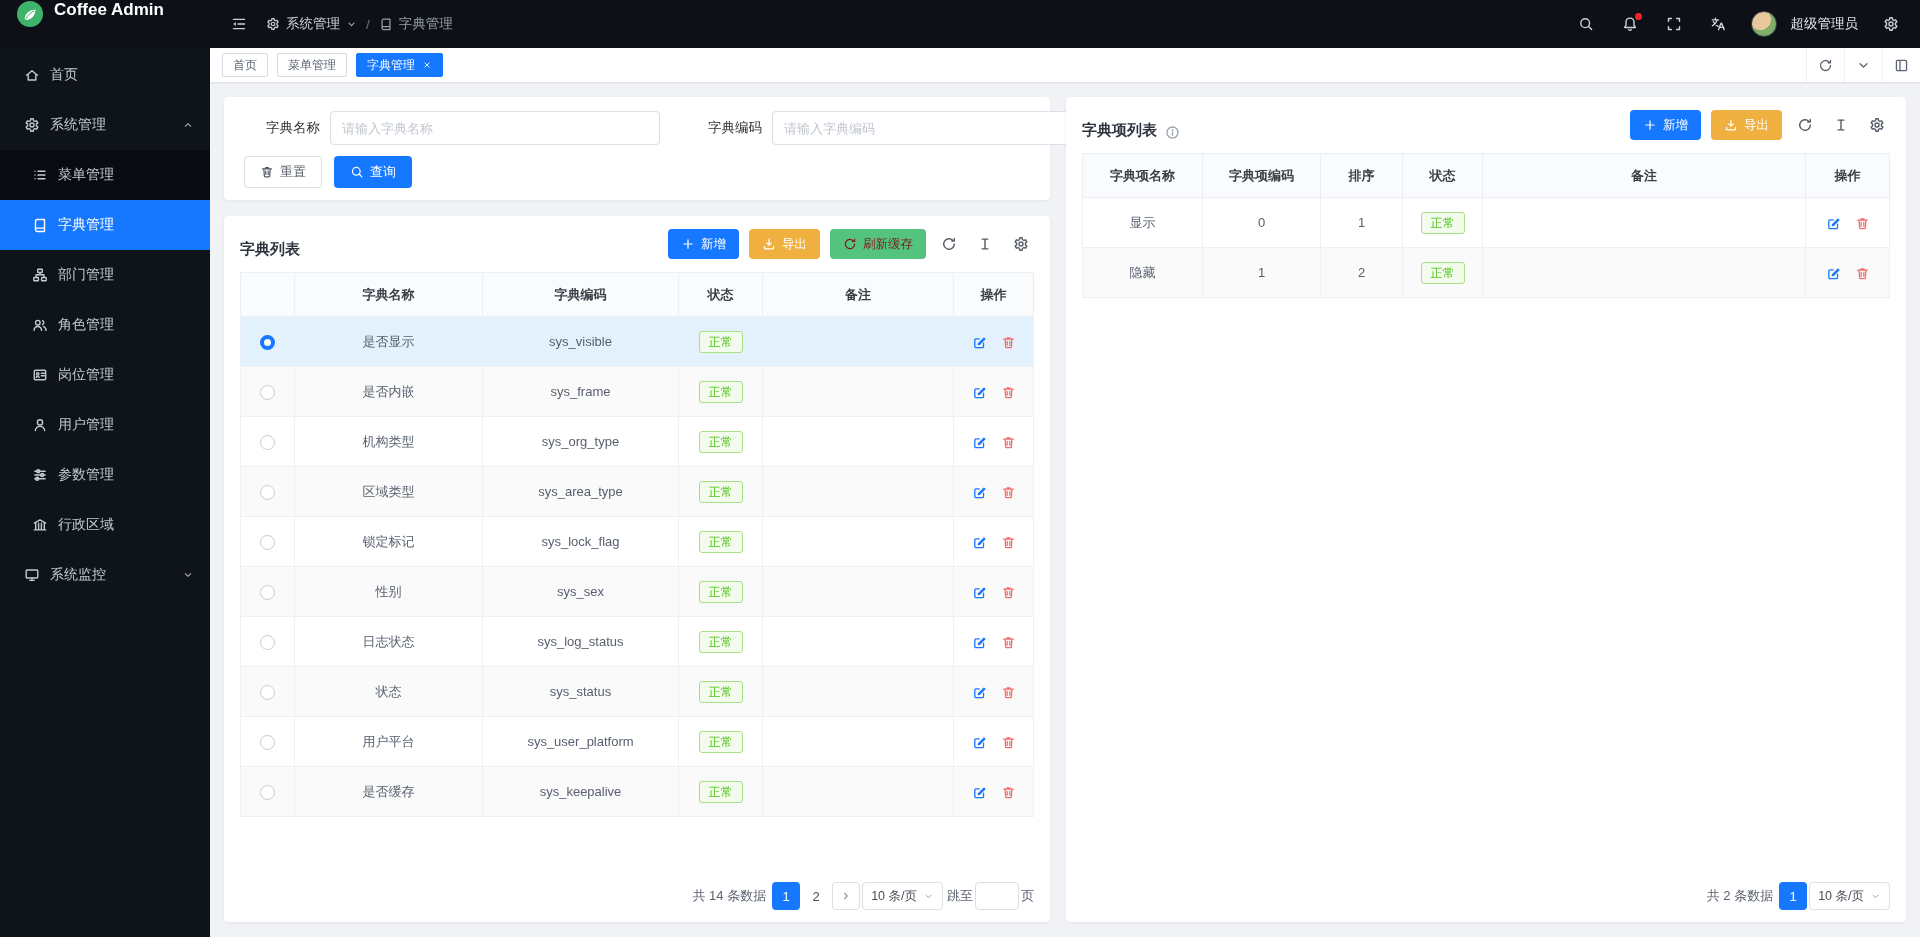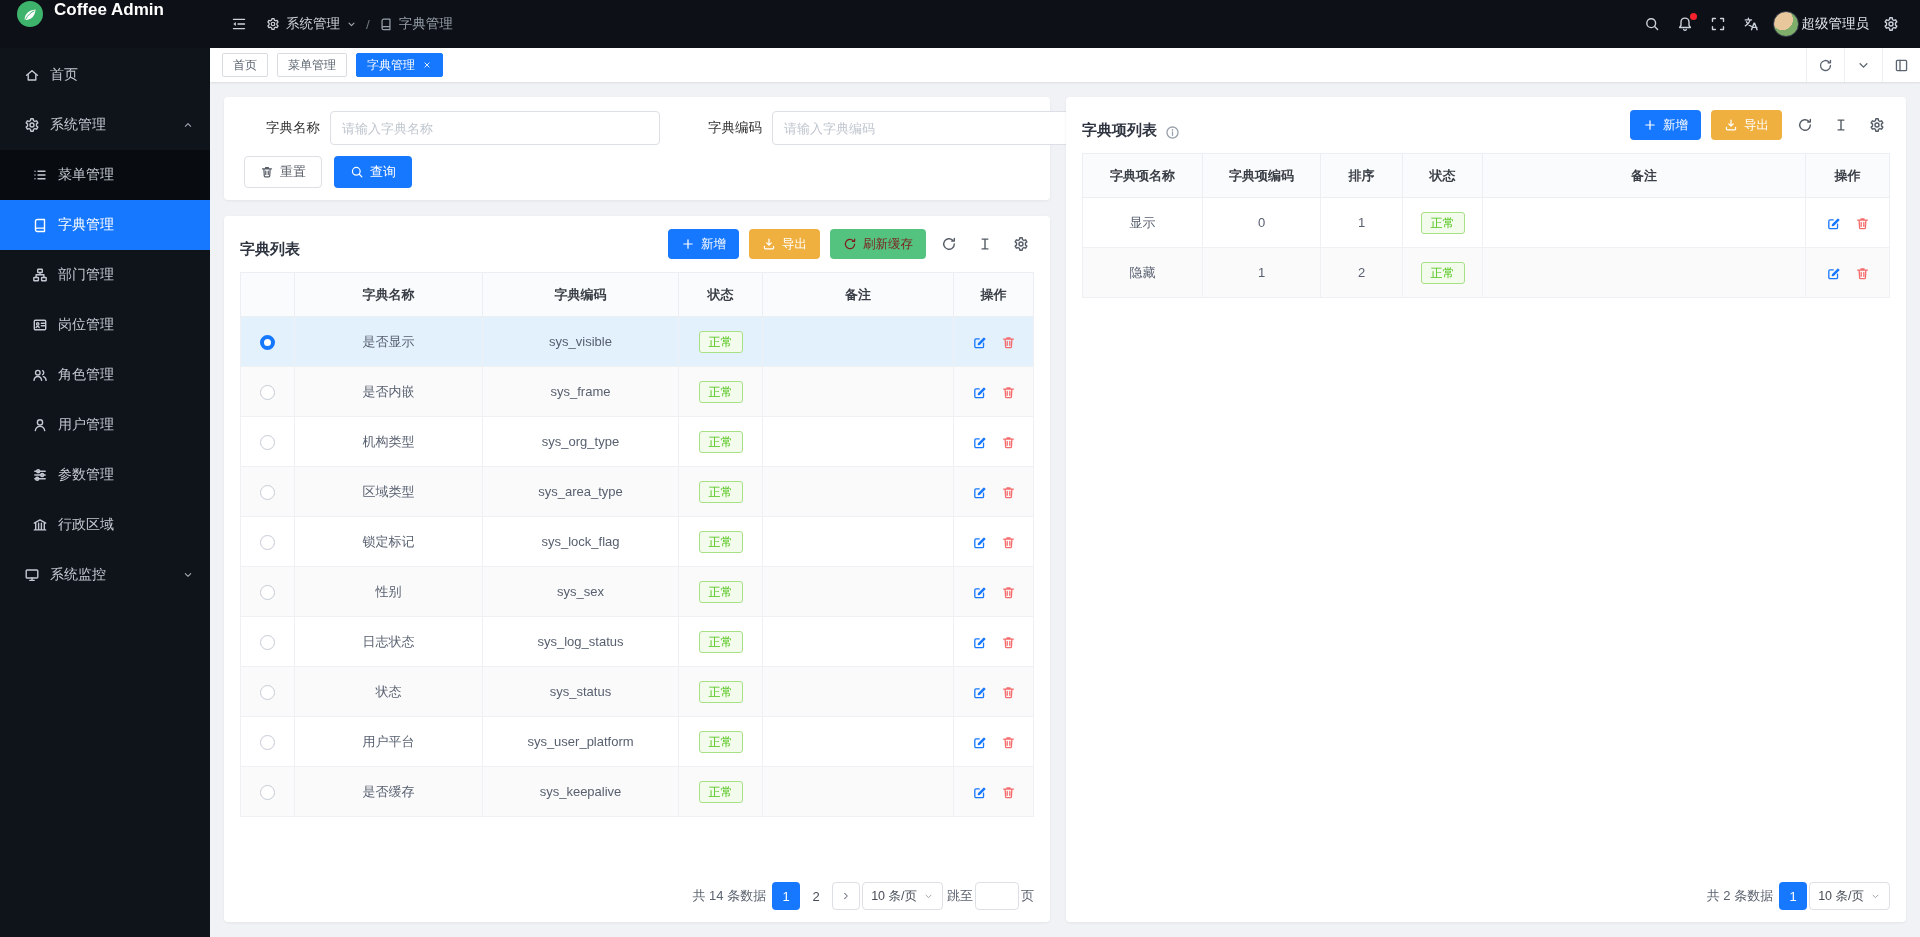--- a/index.html
+++ b/index.html
@@ -24,21 +24,21 @@
   
   .main{flex:1;display:flex;flex-direction:column;min-width:0}
   .topbar{height:48px;background:var(--header-bg);display:flex;align-items:center;padding:0 18px;gap:14px;color:#c9cfd8;flex-shrink:0}
   .tb-icon{width:22px;height:22px;display:flex;align-items:center;justify-content:center;cursor:pointer;position:relative;color:#ccd2da}
   .breadcrumb{display:flex;align-items:center;gap:9px;margin-left:2px;font-size:13.5px}
   .crumb{display:flex;align-items:center;gap:6px;color:#cfd4dc;cursor:pointer}
   .crumb .ic{width:14px;height:14px}
   .crumb .bc-chev{width:11px;height:11px;opacity:.8}
   .crumb.current{color:#97a0aa;cursor:default}
   .crumb-sep{color:#6f7782}
-  .tb-right{margin-left:auto;display:flex;align-items:center;gap:11px}
+  .tb-right{margin-left:auto;display:flex;align-items:center;gap:22px}
   .avatar{width:26px;height:26px;border-radius:50%;cursor:pointer;border:1px solid #3a424e;background:radial-gradient(circle at 35% 32%,#e9c79d 0 46%,#7fae6a 47% 100%)}
   .user-name{font-size:13.5px;color:#e3e7ec;cursor:pointer;margin-left:-8px;white-space:nowrap}
   .dot{position:absolute;top:0;right:-1px;width:7px;height:7px;border-radius:50%;background:#f5222d}
 
   
   .tabbar{height:34px;background:#fff;display:flex;align-items:stretch;padding-left:12px;box-shadow:0 1px 2px rgba(0,0,0,.09);position:relative;z-index:2;flex-shrink:0}
   .tabs{display:flex;align-items:center;gap:9px;flex:1}
   .tab{height:24px;display:flex;align-items:center;gap:7px;padding:0 10px;border:1px solid #d8dde4;border-radius:2px;font-size:12px;color:#5b6470;cursor:pointer;background:#fff;white-space:nowrap}
   .tab.active{background:var(--primary);border-color:var(--primary);color:#fff}
   .tab .ic{width:10px;height:10px}
@@ -161,35 +161,35 @@
               <rect x="1.8" y="10.5" width="4.6" height="3.2" rx=".5"></rect>
               <rect x="9.6" y="10.5" width="4.6" height="3.2" rx=".5"></rect>
               <path d="M8 5.5v2.3M4.1 10.5V7.8h7.8v2.7"></path>
             </g>
           </svg>
           <span>部门管理</span>
         </div>
         <div class="menu-item sub">
           <svg class="ic " viewBox="0 0 16 16">
             <g fill="none" stroke="currentColor" stroke-width="1.4" stroke-linecap="round" stroke-linejoin="round">
+              <circle cx="5.8" cy="5.7" r="2.3"></circle>
+              <path d="M2 13.4c.3-2.4 1.9-3.9 3.8-3.9s3.5 1.5 3.8 3.9M10.6 3.7a2.3 2.3 0 0 1 0 4M11.4 9.6c1.6.5 2.5 1.9 2.7 3.8"></path>
+            </g>
+          </svg>
+          <span>角色管理</span>
+        </div>
+        <div class="menu-item sub">
+          <svg class="ic " viewBox="0 0 16 16">
+            <g fill="none" stroke="currentColor" stroke-width="1.4" stroke-linecap="round" stroke-linejoin="round">
               <rect x="2.3" y="3.3" width="11.4" height="9.4" rx="1"></rect>
               <circle cx="5.7" cy="6.9" r="1.2"></circle>
               <path d="M4.2 10.6c.35-.9.9-1.4 1.5-1.4s1.15.5 1.5 1.4M9.3 6.2h3.2M9.3 8.8h3.2"></path>
             </g>
           </svg>
           <span>岗位管理</span>
-        </div>
-        <div class="menu-item sub">
-          <svg class="ic " viewBox="0 0 16 16">
-            <g fill="none" stroke="currentColor" stroke-width="1.4" stroke-linecap="round" stroke-linejoin="round">
-              <circle cx="5.8" cy="5.7" r="2.3"></circle>
-              <path d="M2 13.4c.3-2.4 1.9-3.9 3.8-3.9s3.5 1.5 3.8 3.9M10.6 3.7a2.3 2.3 0 0 1 0 4M11.4 9.6c1.6.5 2.5 1.9 2.7 3.8"></path>
-            </g>
-          </svg>
-          <span>角色管理</span>
         </div>
         <div class="menu-item sub">
           <svg class="ic " viewBox="0 0 16 16">
             <g fill="none" stroke="currentColor" stroke-width="1.4" stroke-linecap="round" stroke-linejoin="round">
               <circle cx="8" cy="5.4" r="2.6"></circle>
               <path d="M3.3 13.6c.5-2.7 2.3-4.2 4.7-4.2s4.2 1.5 4.7 4.2"></path>
             </g>
           </svg>
           <span>用户管理</span>
         </div>

